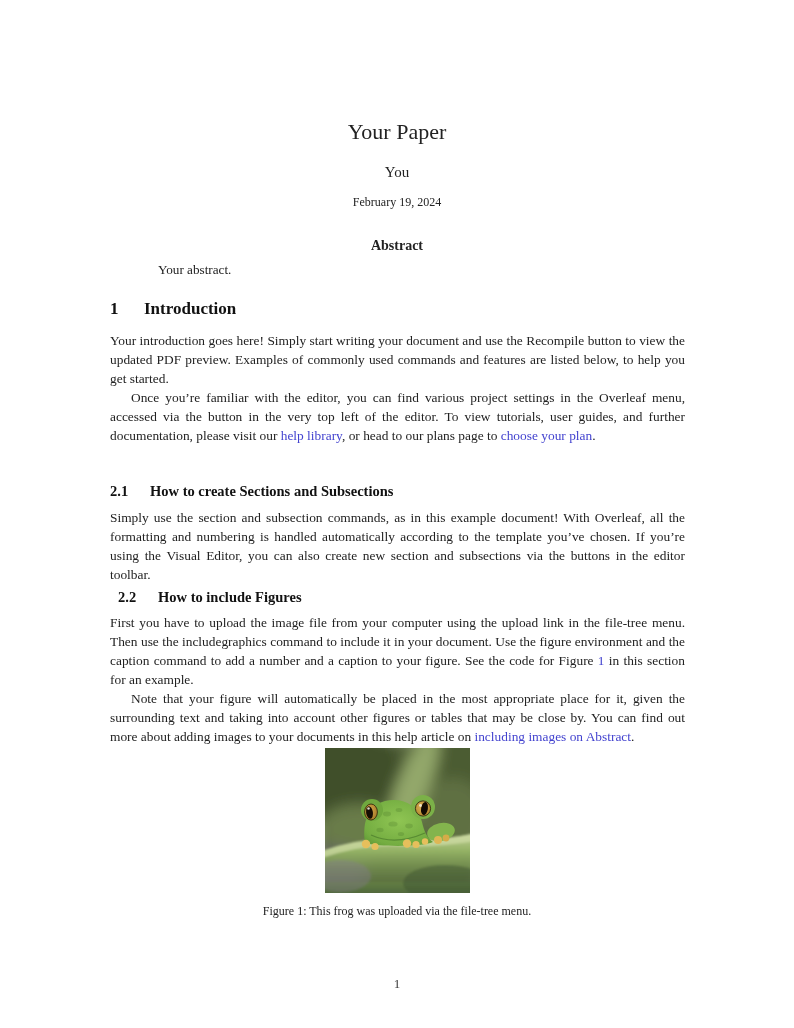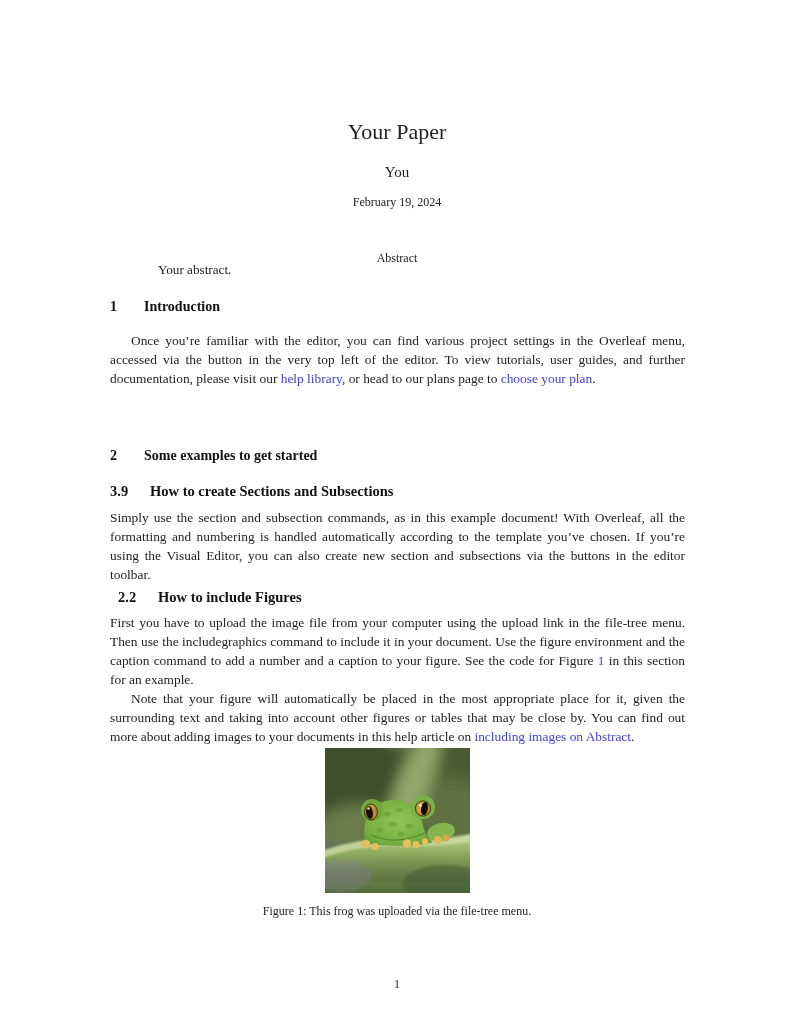--- a/index.html
+++ b/index.html
@@ -8,23 +8,23 @@
     position:relative;width:794px;height:1028px;background:#ffffff;
     font-family:"Liberation Serif","DejaVu Serif",serif;color:var(--ink);
     overflow:hidden;margin:0 auto;
   }
   .abs{position:absolute;}
   .centered{left:0;width:794px;text-align:center;}
   .col{left:110px;width:575px;}
   .title{top:119px;font-size:22px;font-weight:400;}
   .author{top:164px;font-size:15px;}
   .date{top:195px;font-size:12px;}
-  .abs-head{top:251px;font-size:12px;font-weight:400;}
+  .abs-head{top:238px;font-size:14px;font-weight:700;}
   .abs-body{top:262px;left:142px;width:510px;font-size:13.2px;text-indent:16px;}
-  .h-sec{font-size:14px;font-weight:700;color:#111;}
+  .h-sec{font-size:17px;font-weight:700;color:#111;}
   .h-sub{font-size:14.5px;font-weight:700;color:#111;}
   .h1-1{top:299px;}
   .h2-2{top:448px;}
   .h2-21{top:483px;}
   .h2-22{top:589px;margin-left:8px;}
   .secnum{display:inline-block;}
   .h-sec .secnum{width:34px;}
   .h-sub .secnum{width:40px;}
   .body-block{font-size:13.4px;line-height:19px;text-align:justify;}
   .b-1{top:331px;}
@@ -48,29 +48,27 @@
   <div class="abs centered date">February 19, 2024</div>
 
   <div class="abs centered abs-head">Abstract</div>
   <div class="abs abs-body">Your abstract.</div>
 
   <div class="abs col h-sec h1-1">
     <span class="secnum">1</span><span>Introduction</span>
   </div>
 
   <div class="abs col body-block b-1">
+    <p><span>Your introduction goes here! Simply start writing your document and use the Recompile button to view the updated PDF preview. Examples of commonly used commands and features are listed below, to help you get started.</span></p>
     <p class="indent"><span>Once you’re familiar with the editor, you can find various project settings in the Overleaf menu, accessed via the button in the very top left of the editor. To view tutorials, user guides, and further documentation, please visit our </span><a class="doclink">help library</a><span>, or head to our plans page to </span><a class="doclink">choose your plan</a><span>.</span></p>
   </div>
 
-  <div class="abs col h-sec h2-2">
-    <span class="secnum">2</span><span>Some examples to get started</span>
-  </div>
 
   <div class="abs col h-sub h2-21">
-    <span class="secnum">3.9</span><span>How to create Sections and Subsections</span>
+    <span class="secnum">2.1</span><span>How to create Sections and Subsections</span>
   </div>
 
   <div class="abs col body-block b-21">
     <p><span>Simply use the section and subsection commands, as in this example document! With Overleaf, all the formatting and numbering is handled automatically according to the template you’ve chosen. If you’re using the Visual Editor, you can also create new section and subsections via the buttons in the editor toolbar.</span></p>
   </div>
 
   <div class="abs col h-sub h2-22">
     <span class="secnum">2.2</span><span>How to include Figures</span>
   </div>
 

